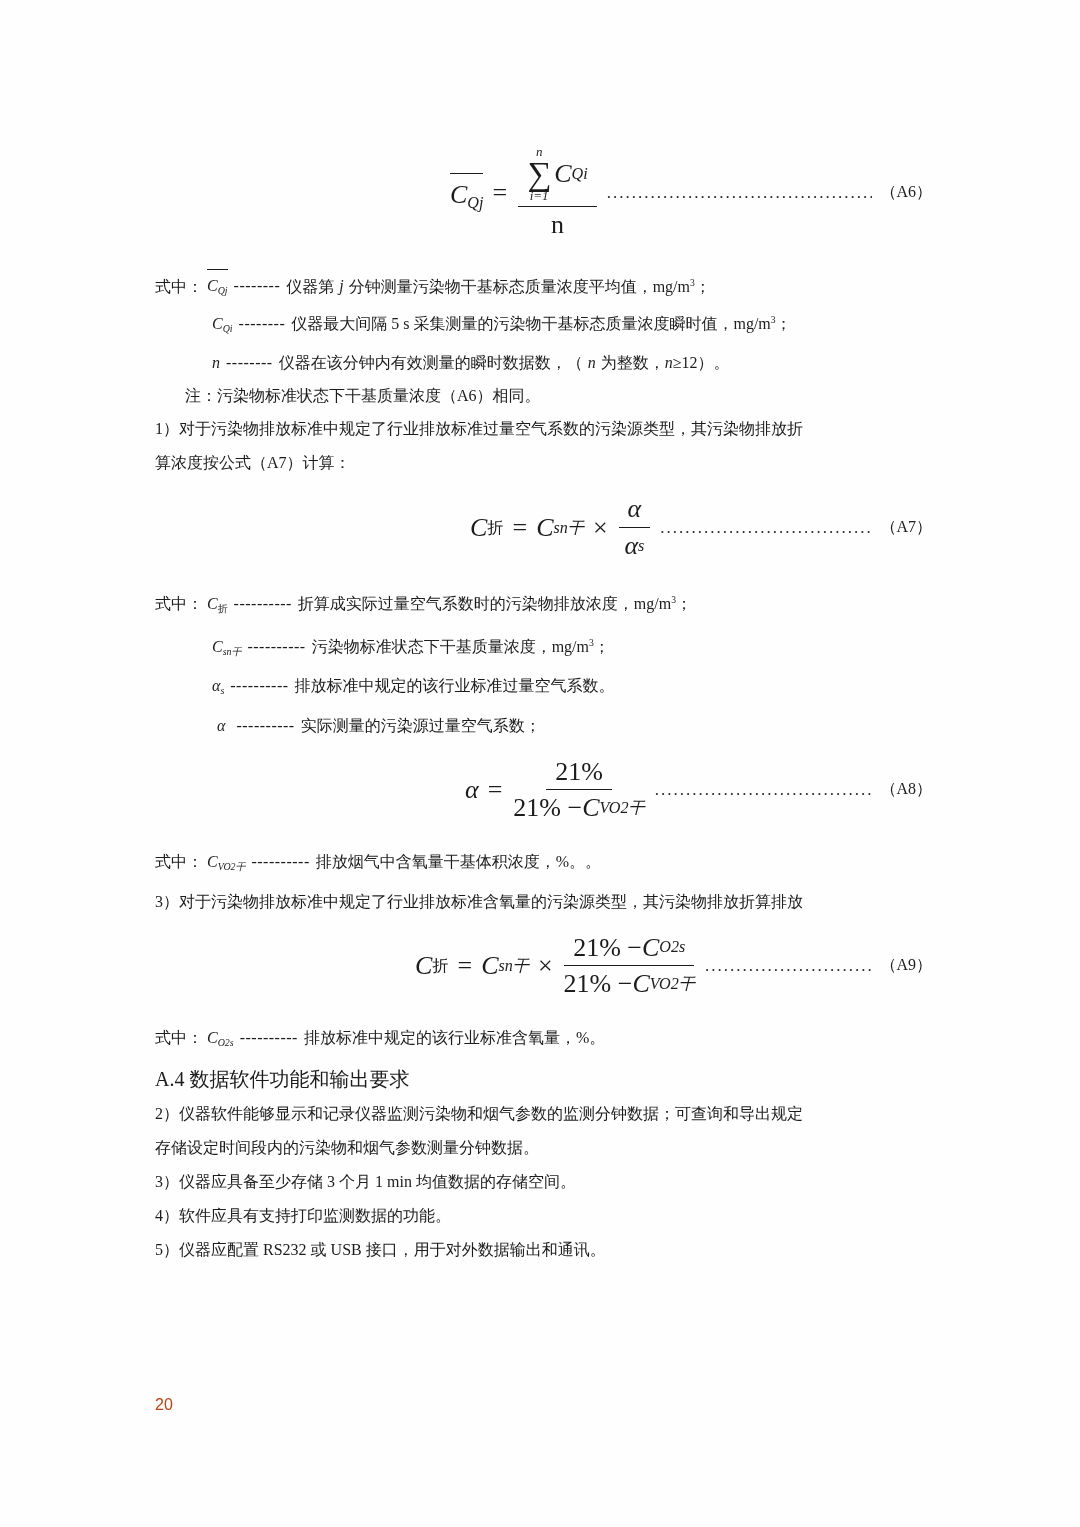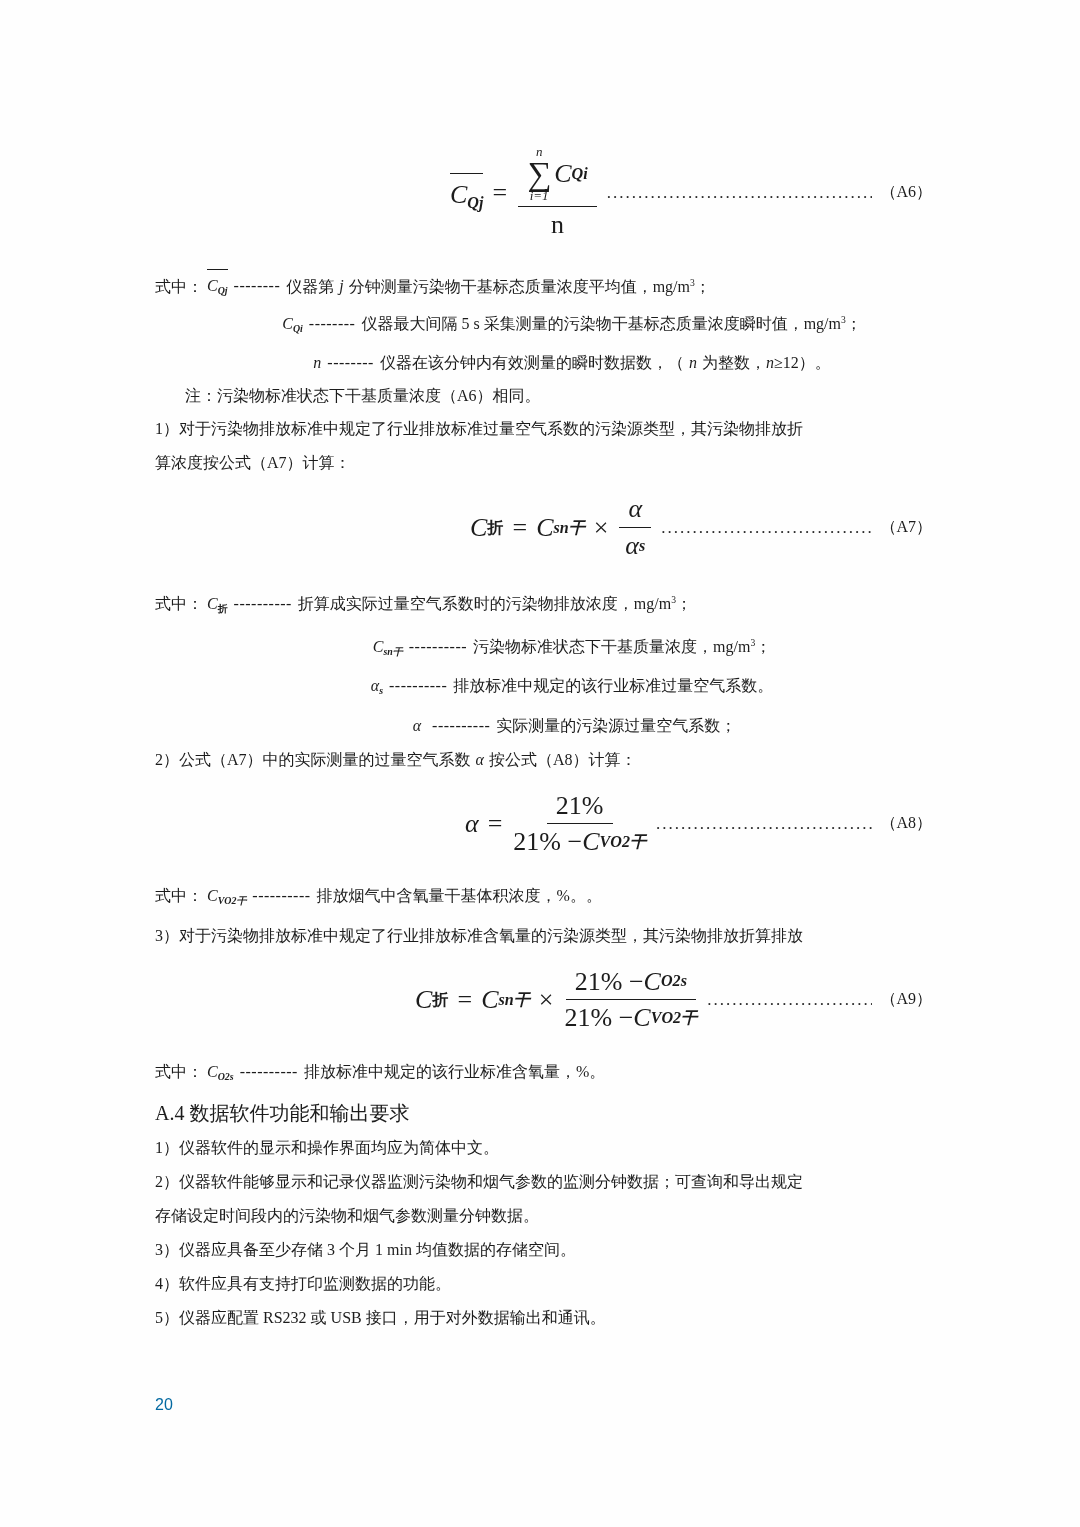--- a/index.html
+++ b/index.html
@@ -4,45 +4,45 @@
 <style>
   html,body { margin:0; padding:0; background:#ffffff; }
   .page {
     position:relative; width:1080px; height:1527px; background:#fefefe;
     font-family:"Liberation Serif","DejaVu Serif",serif; color:#1c1c1c;
     overflow:hidden;
   }
   .content { margin:0 148px 0 155px; padding-top:140px; }
   .line { font-size:16px; line-height:34px; }
   .note-line { font-size:16px; line-height:32px; padding-left:30px; }
-  .indent { padding-left:57px;text-align:center; }
+  .indent { padding-left:57px; }
   .heading { font-size:20px; line-height:36px; }
   .mvar { font-style:italic; }
   .sp { margin:0 5px; }
-  .sub { font-size:0.62em; vertical-align:-0.33em; letter-spacing:0;font-weight:bold; }
+  .sub { font-size:0.62em; vertical-align:-0.33em; letter-spacing:0; }
   .sup { font-size:0.6em; vertical-align:0.6em; }
   .ovl { display:inline-block; border-top:1.2px solid #1c1c1c; padding-top:8px; line-height:1.02; }
   .dash { letter-spacing:0.5px; margin:0 2px; }
 
   .formula-row { display:flex; align-items:center; font-size:26px; margin:14px 0 22px; }
   .formula-row.f-a6 { margin:6px 0 26px; }
   .f-math { display:inline-flex; align-items:center; white-space:nowrap; }
   .op { font-style:normal; margin:0 9px; }
   .frac { display:inline-flex; flex-direction:column; align-items:center; line-height:1.15; margin:0 2px; }
   .frac-num { display:flex; align-items:center; justify-content:center; border-bottom:1.5px solid #1c1c1c; padding:0 9px 3px; }
   .frac-den { display:flex; align-items:center; justify-content:center; padding-top:3px; }
   .sum { display:inline-flex; flex-direction:column; align-items:center; line-height:0.95; margin-right:3px; font-style:normal; }
   .sum-upper,.sum-lower { font-size:0.5em; font-style:italic; }
   .sum-sign { font-size:1.3em; line-height:0.95; }
   .dots { flex:1 1 0; min-width:20px; overflow:hidden; white-space:nowrap; font-size:17px; letter-spacing:2px; margin:0 8px; color:#2a2a2a; }
   .f-label { font-size:16px; font-style:normal; white-space:nowrap; }
 
   .page-number {
     position:absolute; left:155px; top:1396px;
-    font-family:"Liberation Sans","DejaVu Sans",sans-serif; font-size:16px; color:#0369a1;
+    font-family:"Liberation Sans","DejaVu Sans",sans-serif; font-size:16px; color:#c2410c;
   }
 </style>
 </head>
 <body>
 
 <div class="page">
   <div class="content">
 
     <div class="formula-row f-a6" style="margin-left:295px;">
       <span class="f-math">
@@ -123,23 +123,20 @@
       <span class="mvar">α</span><span class="sub mvar">s</span>
       <span class="dash">----------</span>
       <span>排放标准中规定的该行业标准过量空气系数。</span>
     </div>
     <div class="line indent">
       <span class="mvar sp">α</span>
       <span class="dash">----------</span>
       <span>实际测量的污染源过量空气系数；</span>
     </div>
 
-    <div class="line">
-      <span>2）公式（A7）中的实际测量的过量空气系数</span><span class="mvar sp">α</span><span>按公式（A8）计算：</span>
-    </div>
 
     <div class="formula-row" style="margin-left:310px;">
       <span class="f-math">
         <span class="mvar">α</span>
         <span class="op">=</span>
         <span class="frac">
           <span class="frac-num">21%</span>
           <span class="frac-den">
               <span>21% − </span>
               <span class="mvar">C</span>
@@ -187,21 +184,20 @@
 
     <div class="line">
       <span>式中：</span>
       <span class="mvar">C</span><span class="sub mvar">O2s</span>
       <span class="dash">----------</span>
       <span>排放标准中规定的该行业标准含氧量，%。</span>
     </div>
 
     <div class="heading"><span>A.4 数据软件功能和输出要求</span></div>
 
-    <div class="line"><span>1）仪器软件的显示和操作界面均应为简体中文。</span></div>
     <div class="line"><span>2）仪器软件能够显示和记录仪器监测污染物和烟气参数的监测分钟数据；可查询和导出规定</span></div>
     <div class="line"><span>存储设定时间段内的污染物和烟气参数测量分钟数据。</span></div>
     <div class="line"><span>3）仪器应具备至少存储 3 个月 1 min 均值数据的存储空间。</span></div>
     <div class="line"><span>4）软件应具有支持打印监测数据的功能。</span></div>
     <div class="line"><span>5）仪器应配置 RS232 或 USB 接口，用于对外数据输出和通讯。</span></div>
 
   </div>
 
   <div class="page-number">20</div>
 </div>

